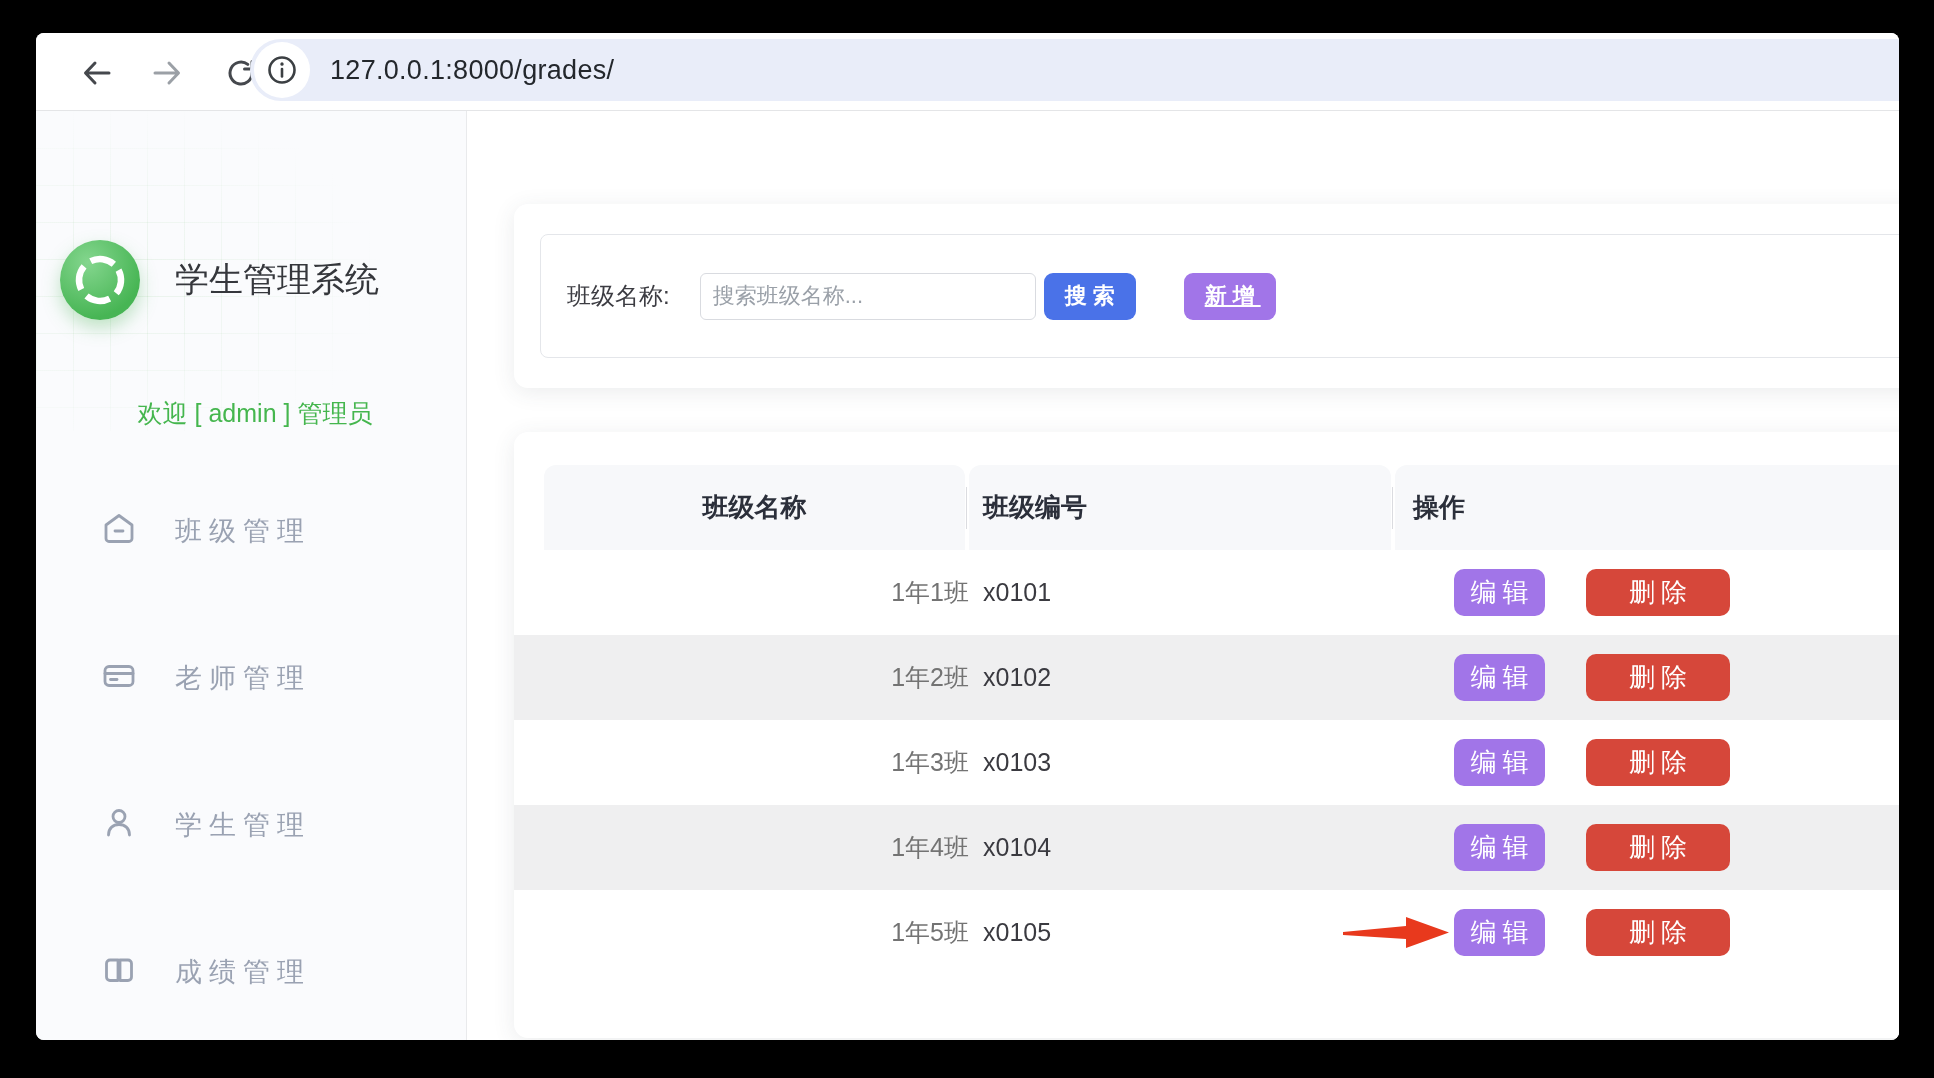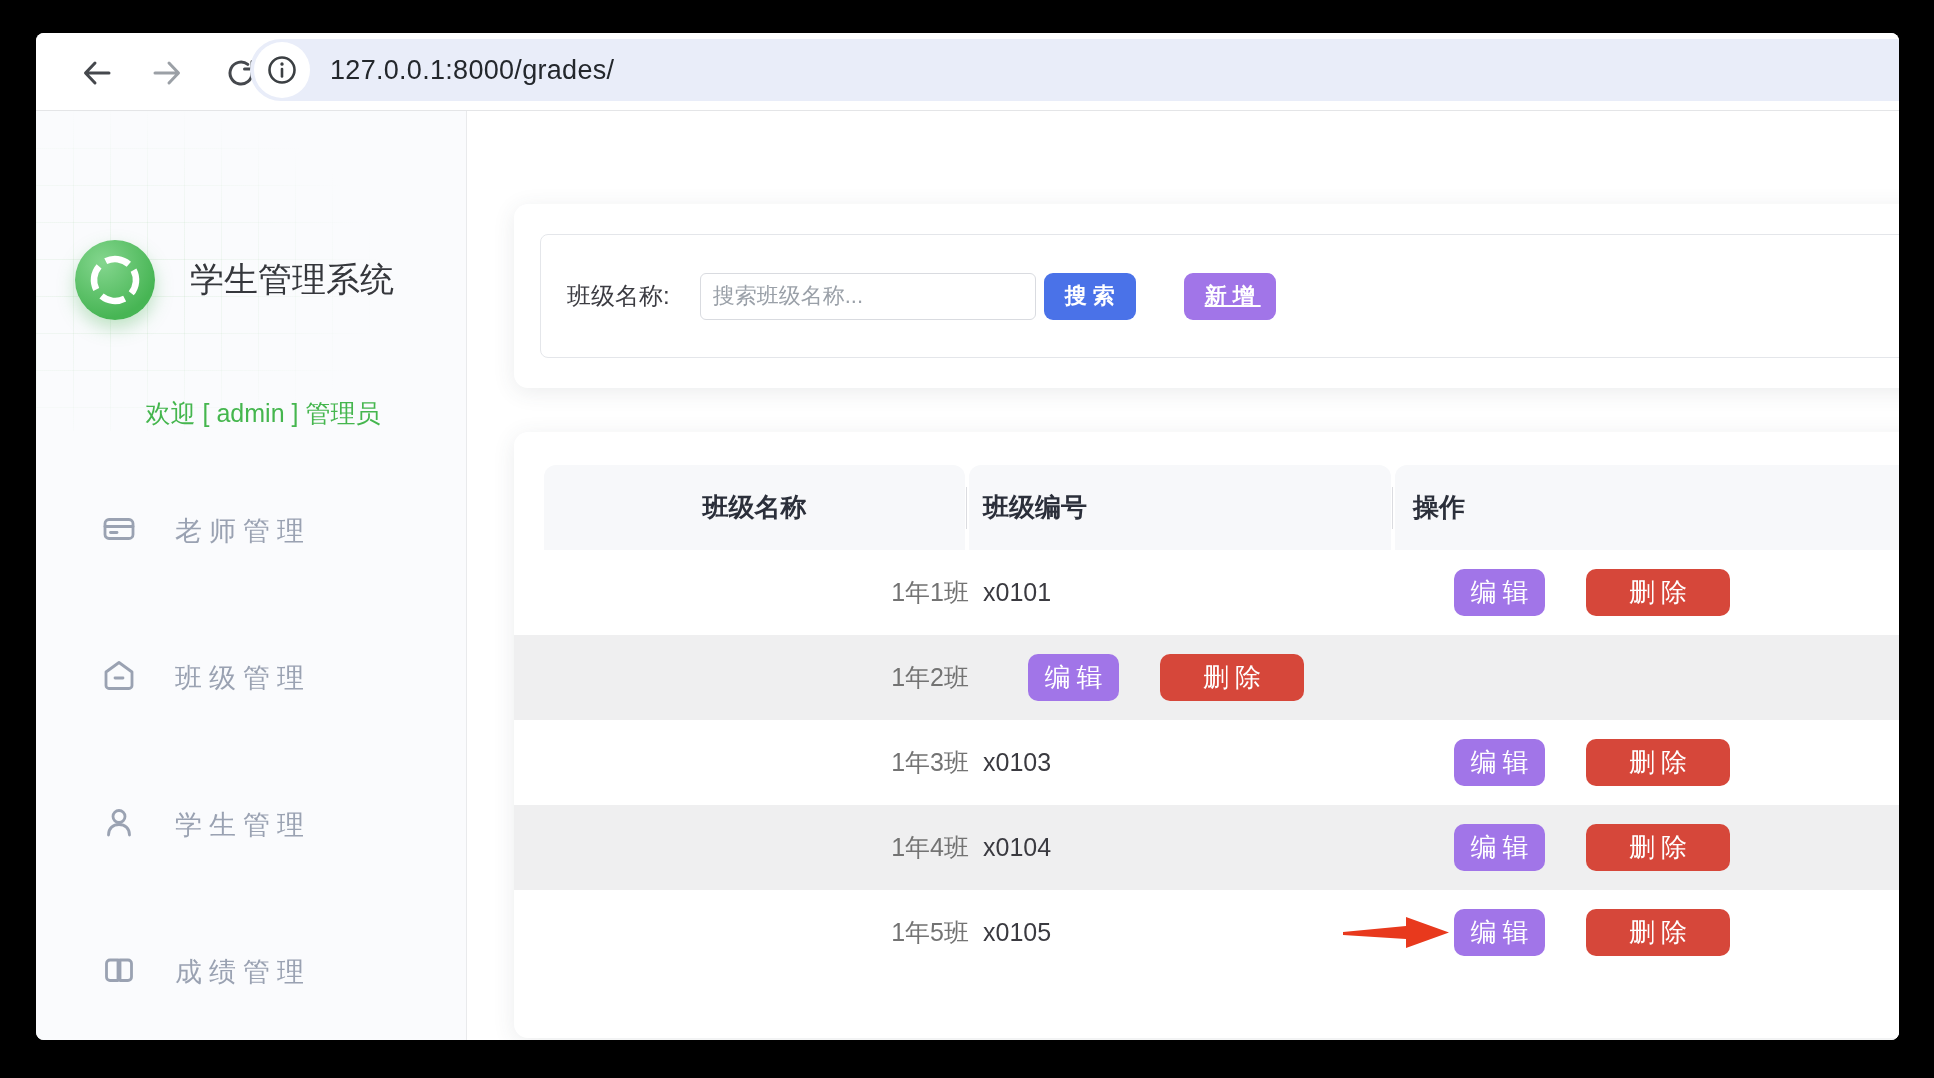--- a/index.html
+++ b/index.html
@@ -17,24 +17,24 @@
   .nav-ico svg{width:36px;height:36px;}
   .omnibox{position:absolute;left:214px;top:6px;right:0;height:62px;background:var(--pill-bg);border-radius:31px 0 0 31px;}
   .info-bubble{position:absolute;left:4px;top:3px;width:56px;height:56px;border-radius:50%;background:#fff;display:flex;align-items:center;justify-content:center;}
   .url-text{position:absolute;left:80px;top:0;height:62px;line-height:62px;font-size:27px;color:#23272c;letter-spacing:.3px;}
   
   .sidebar{position:absolute;left:0;top:78px;bottom:0;width:431px;background:#fafbfd;border-right:1px solid #e9eaec;}
   .grid-decor{position:absolute;left:0;top:0;width:100%;height:320px;
     background-image:linear-gradient(rgba(102,187,106,.12) 1px,transparent 1px),linear-gradient(90deg,rgba(102,187,106,.12) 1px,transparent 1px);
     background-size:37px 37px;}
   .grid-decor::after{content:"";position:absolute;inset:0;background:radial-gradient(ellipse 260px 180px at 90px 170px,rgba(250,251,253,0) 0%,#fafbfd 100%);}
-  .brand-row{position:absolute;left:0;top:129px;height:80px;display:flex;align-items:center;padding-left:39px;}
+  .brand-row{position:absolute;left:0;top:129px;height:80px;display:flex;align-items:center;padding-left:24px;}
   .logo-circle{width:80px;height:80px;border-radius:50%;background:radial-gradient(circle at 35% 28%,#84d68e,#47b554 72%);box-shadow:0 8px 18px rgba(76,181,88,.35);display:flex;align-items:center;justify-content:center;}
   .app-title{margin-left:35px;font-size:34px;font-weight:500;color:#35373c;}
-  .welcome{position:absolute;left:12px;top:286px;width:100%;text-align:center;font-size:25px;color:var(--brand-green);}
+  .welcome{position:absolute;left:4px;top:286px;width:100%;text-align:center;font-size:25px;color:var(--brand-green);}
   .menu{position:absolute;left:0;top:390px;width:100%;}
   .menu-item{height:60px;margin-bottom:87px;display:flex;align-items:center;padding-left:64px;cursor:pointer;}
   .menu-item svg{width:38px;height:38px;flex:none;}
   .menu-label{margin-left:37px;font-size:27px;color:var(--menu-grey);letter-spacing:7px;}
   
   .main{position:absolute;left:432px;top:78px;right:0;bottom:0;background:#fff;overflow:hidden;}
   .card{position:absolute;left:46px;width:1500px;background:#fff;border-radius:14px;box-shadow:0 4px 22px rgba(60,64,80,.10);}
   .search-card{top:93px;height:184px;}
   .search-box{position:absolute;left:26px;top:30px;height:124px;width:1460px;border:1px solid #e4e6ea;border-radius:8px;display:flex;align-items:center;padding-left:26px;}
   .search-label{font-size:24px;color:#3c3c42;}
@@ -103,33 +103,33 @@
         <svg width="66" height="66" viewBox="0 0 66 66">
             <circle cx="33" cy="33" r="21" fill="none" stroke="#ffffff" stroke-width="6.5" stroke-dasharray="24.5 8.5" stroke-linecap="butt" transform="rotate(-28 33 33)"></circle>
           </svg>
       </span>
       <span class="app-title">学生管理系统</span>
     </div>
     <div class="welcome">欢迎 [ admin ] 管理员</div>
     <div class="menu">
   <div class="menu-item">
     <span class="menu-icon"><svg viewBox="0 0 38 38" fill="none" stroke="var(--menu-grey)" stroke-width="2.8" stroke-linecap="round" stroke-linejoin="round" width="38">
+              <path d="M6 15 L19 5.5 L32 15 V28.5 a3 3 0 0 1 -3 3 H9 a3 3 0 0 1 -3 -3 Z"></path>
+              <line x1="15" y1="21" x2="23" y2="21"></line>
+            </svg></span>
+    <span class="menu-label">班级管理</span>
+  </div>
+
+  <div class="menu-item">
+    <span class="menu-icon"><svg viewBox="0 0 38 38" fill="none" stroke="var(--menu-grey)" stroke-width="2.8" stroke-linecap="round" stroke-linejoin="round" width="38">
               <rect x="5" y="9.5" width="28" height="19" rx="4"></rect>
               <line x1="5" y1="16.5" x2="33" y2="16.5"></line>
               <line x1="10.5" y1="22.5" x2="17" y2="22.5"></line>
             </svg></span>
     <span class="menu-label">老师管理</span>
-  </div>
-
-  <div class="menu-item">
-    <span class="menu-icon"><svg viewBox="0 0 38 38" fill="none" stroke="var(--menu-grey)" stroke-width="2.8" stroke-linecap="round" stroke-linejoin="round" width="38">
-              <path d="M6 15 L19 5.5 L32 15 V28.5 a3 3 0 0 1 -3 3 H9 a3 3 0 0 1 -3 -3 Z"></path>
-              <line x1="15" y1="21" x2="23" y2="21"></line>
-            </svg></span>
-    <span class="menu-label">班级管理</span>
   </div>
 
   <div class="menu-item">
     <span class="menu-icon"><svg viewBox="0 0 38 38" fill="none" stroke="var(--menu-grey)" stroke-width="2.8" stroke-linecap="round" stroke-linejoin="round" width="38">
               <circle cx="19" cy="12.5" r="6"></circle>
               <path d="M8.5 31 c0-7 4.8-10.5 10.5-10.5 s10.5 3.5 10.5 10.5"></path>
             </svg></span>
     <span class="menu-label">学生管理</span>
   </div>
 
@@ -166,20 +166,21 @@
     <div class="td-2">x0101</div>
     <div class="td-3">
       <button class="row-btn btn-edit">编辑</button>
       <button class="row-btn btn-del">删除</button>
     </div>
 
   </div>
 
   <div class="tr stripe">
     <div class="td-1">1年2班</div>
+    <div class="td-2">x0102</div>
     <div class="td-3">
       <button class="row-btn btn-edit">编辑</button>
       <button class="row-btn btn-del">删除</button>
     </div>
 
   </div>
 
   <div class="tr">
     <div class="td-1">1年3班</div>
     <div class="td-2">x0103</div>

